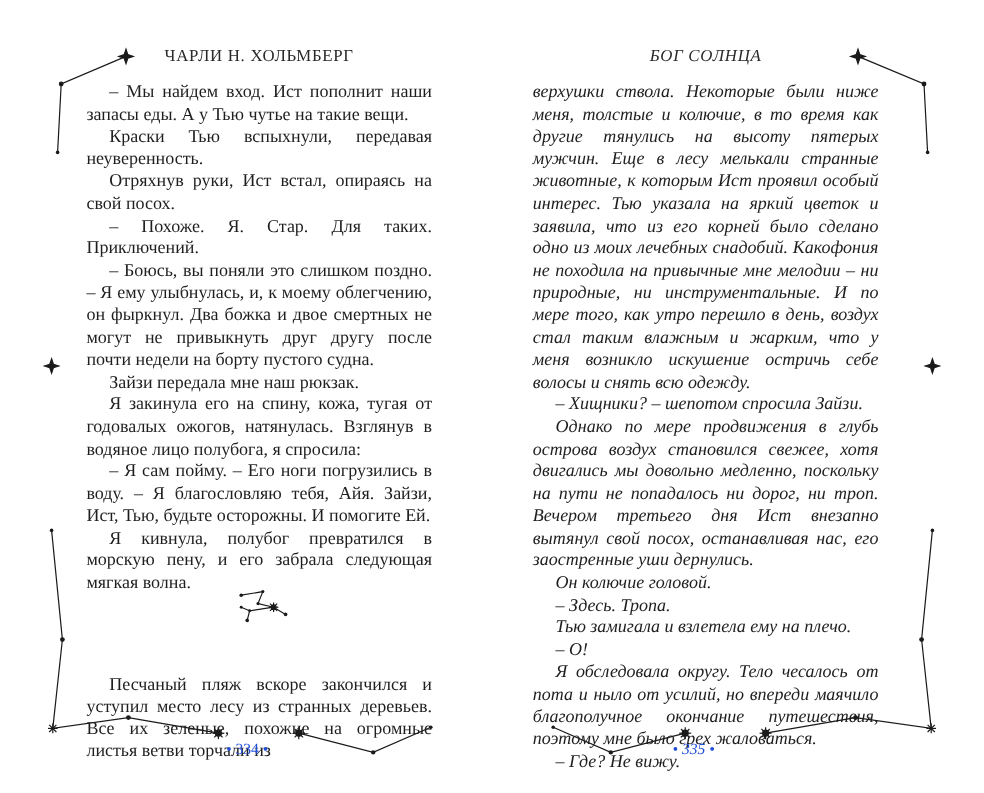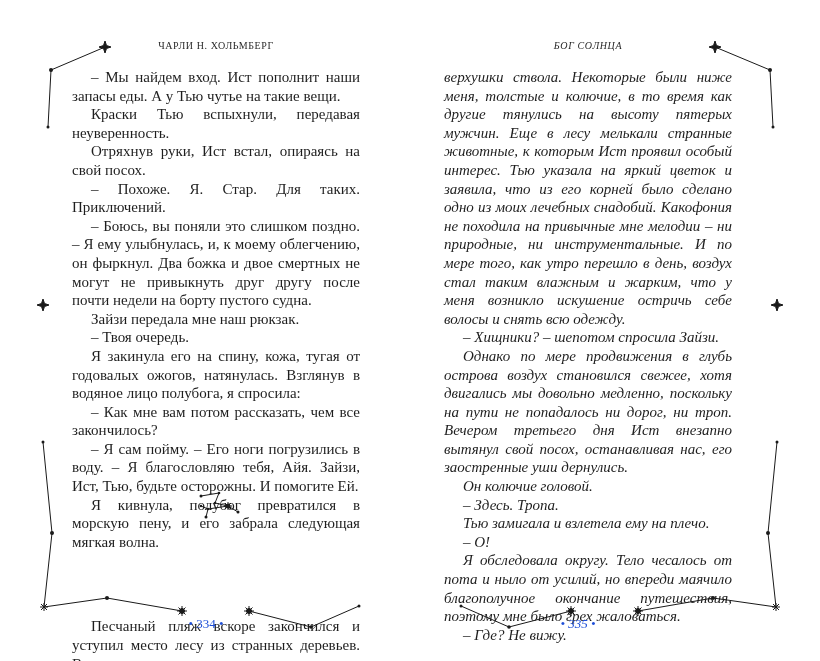--- a/index.html
+++ b/index.html
@@ -4,21 +4,21 @@
 <style>
   html, body { margin: 0; padding: 0; background: #ffffff; }
   body { width: 820px; height: 661px; position: relative; overflow: hidden;
          font-family: "DejaVu Serif", "Liberation Serif", serif; color: #1e1e1e; }
   .spread { position: absolute; left: 0; top: 0; width: 820px; height: 661px; }
   .deco { position: absolute; left: 0; top: 0; width: 820px; height: 661px; pointer-events: none; }
   .page { position: absolute; top: 0; height: 661px; }
   .page.left { left: 0; width: 410px; }
   .page.right { left: 394px; width: 410px; font-style: italic; }
   .running-head { position: absolute; top: 40px; font-family: "Liberation Serif", serif;
-    font-size: 10px; letter-spacing: 0.6px; color: #2a2a2a; text-align: center; }
+    font-size: 14px; letter-spacing: 0.6px; color: #2a2a2a; text-align: center; }
   .left .running-head { left: 72px; width: 288px; }
   .right .running-head { left: 50px; width: 288px; }
   .text { position: absolute; top: 68px; width: 288px; font-family: "Liberation Serif", serif;
     font-size: 15px; line-height: 18.6px; text-align: justify; }
   .left .text { left: 72px; }
   .right .text { left: 50px; }
   .text p { margin: 0; text-indent: 19px; }
   .text p.noindent { text-indent: 0; }
   .section-break { height: 66px; position: relative; }
   .folio { position: absolute; top: 601px; font-family: "Liberation Serif", serif;
@@ -131,23 +131,21 @@
   <div class="page left">
     <div class="running-head">ЧАРЛИ Н. ХОЛЬМБЕРГ</div>
     <div class="text">
       <div id="left-before">
           <p>– Мы найдем вход. Ист пополнит наши запасы еды. А у Тью чутье на такие вещи.</p>
           <p>Краски Тью вспыхнули, передавая неуверенность.</p>
           <p>Отряхнув руки, Ист встал, опираясь на свой посох.</p>
           <p>– Похоже. Я. Стар. Для таких. Приключений.</p>
           <p>– Боюсь, вы поняли это слишком поздно. – Я ему улыбнулась, и, к моему облегчению, он фыркнул. Два божка и двое смертных не могут не привыкнуть друг другу после почти недели на борту пустого судна.</p>
           <p>Зайзи передала мне наш рюкзак.</p>
-          <p>– Твоя очередь.</p>
           <p>Я закинула его на спину, кожа, тугая от годовалых ожогов, натянулась. Взглянув в водяное лицо полубога, я спросила:</p>
-          <p>– Как мне вам потом рассказать, чем все закончилось?</p>
           <p>– Я сам пойму. – Его ноги погрузились в воду. – Я благословляю тебя, Айя. Зайзи, Ист, Тью, будьте осторожны. И помогите Ей.</p>
           <p>Я кивнула, полубог превратился в морскую пену, и его забрала следующая мягкая волна.</p>
         </div>
       <div class="section-break"></div>
       <div id="left-after">
           <p>Песчаный пляж вскоре закончился и уступил место лесу из странных деревьев. Все их зеленые, похожие на огромные листья ветви торчали из</p>
         </div>
     </div>
     <div class="folio">• 334 •</div>
   </div>

